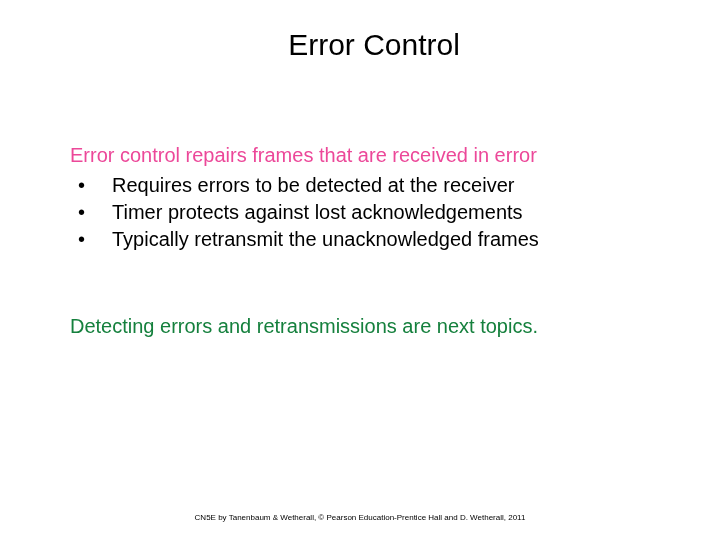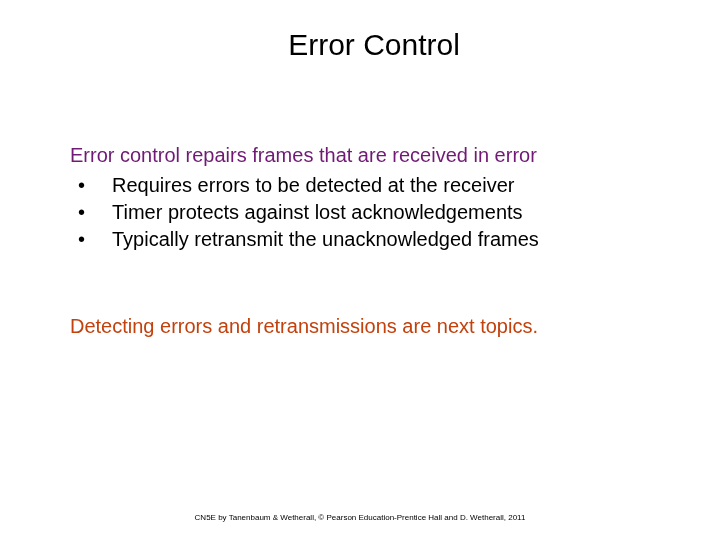--- a/index.html
+++ b/index.html
@@ -27,21 +27,21 @@
       font-weight: normal;
       color: #000;
       margin-top: 8px;
       margin-bottom: 80px;
     }
     .content {
       padding-left: 20px;
     }
     .intro {
       font-size: 20px;
-      color: #701a75;
+      color: #ec4899;
       margin-bottom: 4px;
       line-height: 1.3;
     }
     .bullet-list {
       list-style: none;
       margin-left: 8px;
       margin-bottom: 40px;
     }
     .bullet-list li {
       font-size: 20px;
@@ -51,21 +51,21 @@
       padding-left: 34px;
     }
     .bullet-list li::before {
       content: "•";
       position: absolute;
       left: 0;
       top: 0;
     }
     .conclusion {
       font-size: 20px;
-      color: #c2410c;
+      color: #15803d;
       line-height: 1.3;
       margin-top: 60px;
     }
     .footer {
       position: absolute;
       bottom: 18px;
       left: 0;
       width: 100%;
       text-align: center;
       font-size: 8px;

